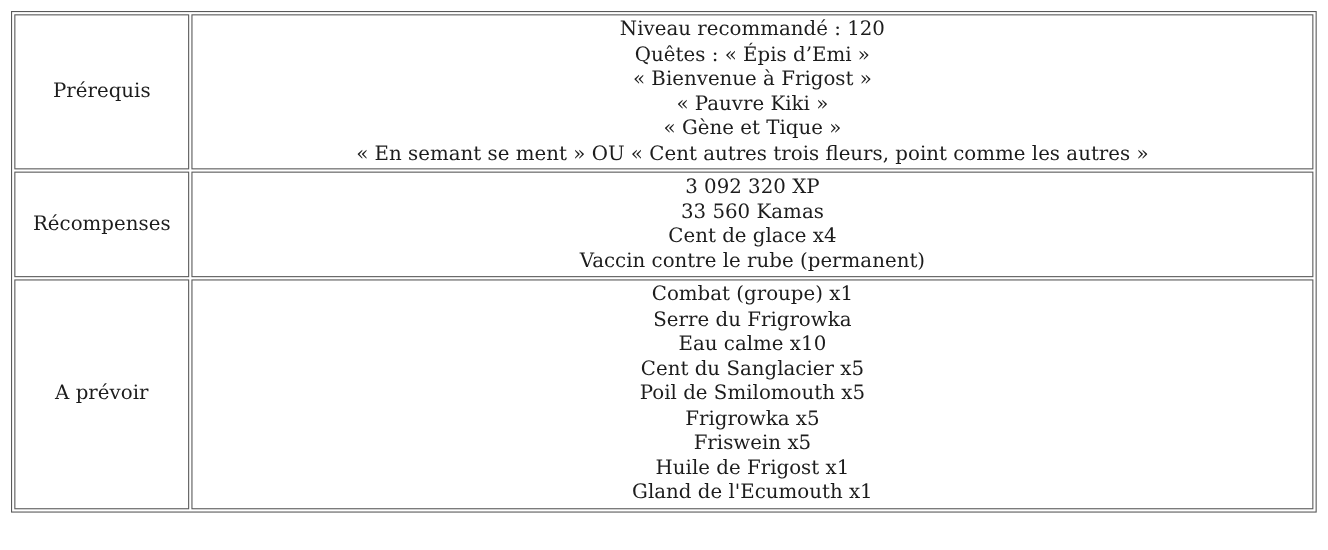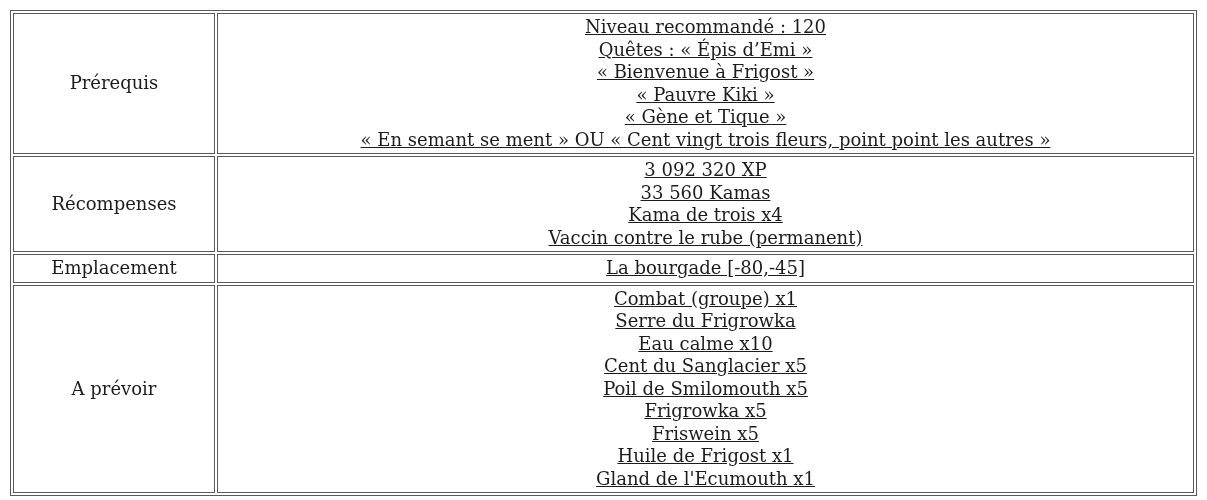--- a/index.html
+++ b/index.html
@@ -32,60 +32,53 @@
     border:1px solid var(--border-color);
     background:var(--bg-color);
     font-size:18px;
     line-height:22.5px;
     padding:2px 3px;
     vertical-align:middle;
     text-align:center;
     overflow:hidden;
   }
   td.label-cell{
-    width:202px;
+    width:159px;
   }
   td.content-cell{
     width:auto;
   }
   .content-line{
     white-space:nowrap;
-    text-decoration:underline;
   }
 </style>
 </head>
 <body>
 
 <div class="table-wrap">
   <table class="quest-table">
     <tbody>
         <tr>
           <td class="label-cell">Prérequis</td>
           <td class="content-cell">
             <div class="content-line">Niveau recommandé : 120</div>
             <div class="content-line">Quêtes : « Épis d’Emi »</div>
             <div class="content-line">« Bienvenue à Frigost »</div>
             <div class="content-line">« Pauvre Kiki »</div>
             <div class="content-line">« Gène et Tique »</div>
-            <div class="content-line">« En semant se ment » OU « Cent vingt trois fleurs, point point les autres »</div>
+            <div class="content-line">« En semant se ment » OU « Cent autres trois fleurs, point comme les autres »</div>
           </td>
         </tr>
         <tr>
           <td class="label-cell">Récompenses</td>
           <td class="content-cell">
             <div class="content-line">3 092 320 XP</div>
             <div class="content-line">33 560 Kamas</div>
-            <div class="content-line">Kama de trois x4</div>
+            <div class="content-line">Cent de glace x4</div>
             <div class="content-line">Vaccin contre le rube (permanent)</div>
-          </td>
-        </tr>
-        <tr>
-          <td class="label-cell">Emplacement</td>
-          <td class="content-cell">
-            <div class="content-line">La bourgade [-80,-45]</div>
           </td>
         </tr>
         <tr>
           <td class="label-cell">A prévoir</td>
           <td class="content-cell">
             <div class="content-line">Combat (groupe) x1</div>
             <div class="content-line">Serre du Frigrowka</div>
             <div class="content-line">Eau calme x10</div>
             <div class="content-line">Cent du Sanglacier x5</div>
             <div class="content-line">Poil de Smilomouth x5</div>

